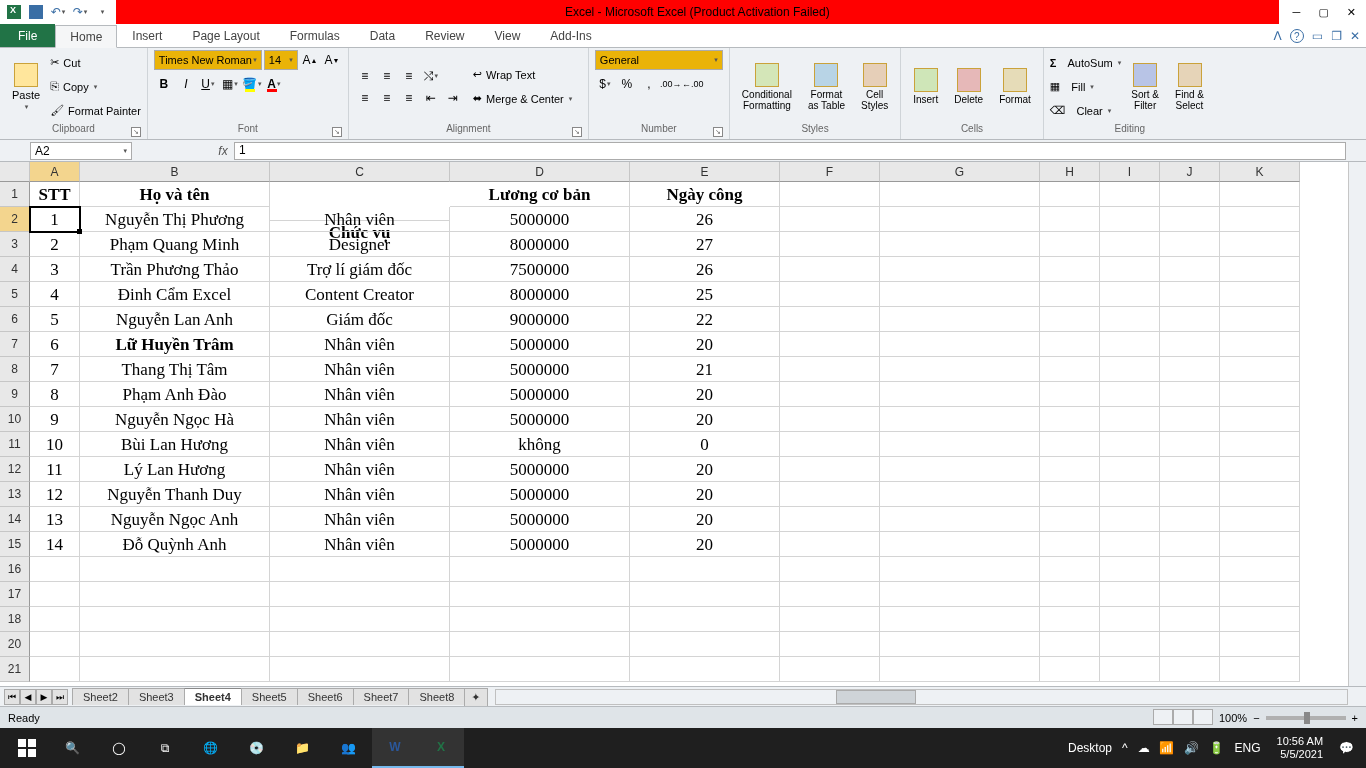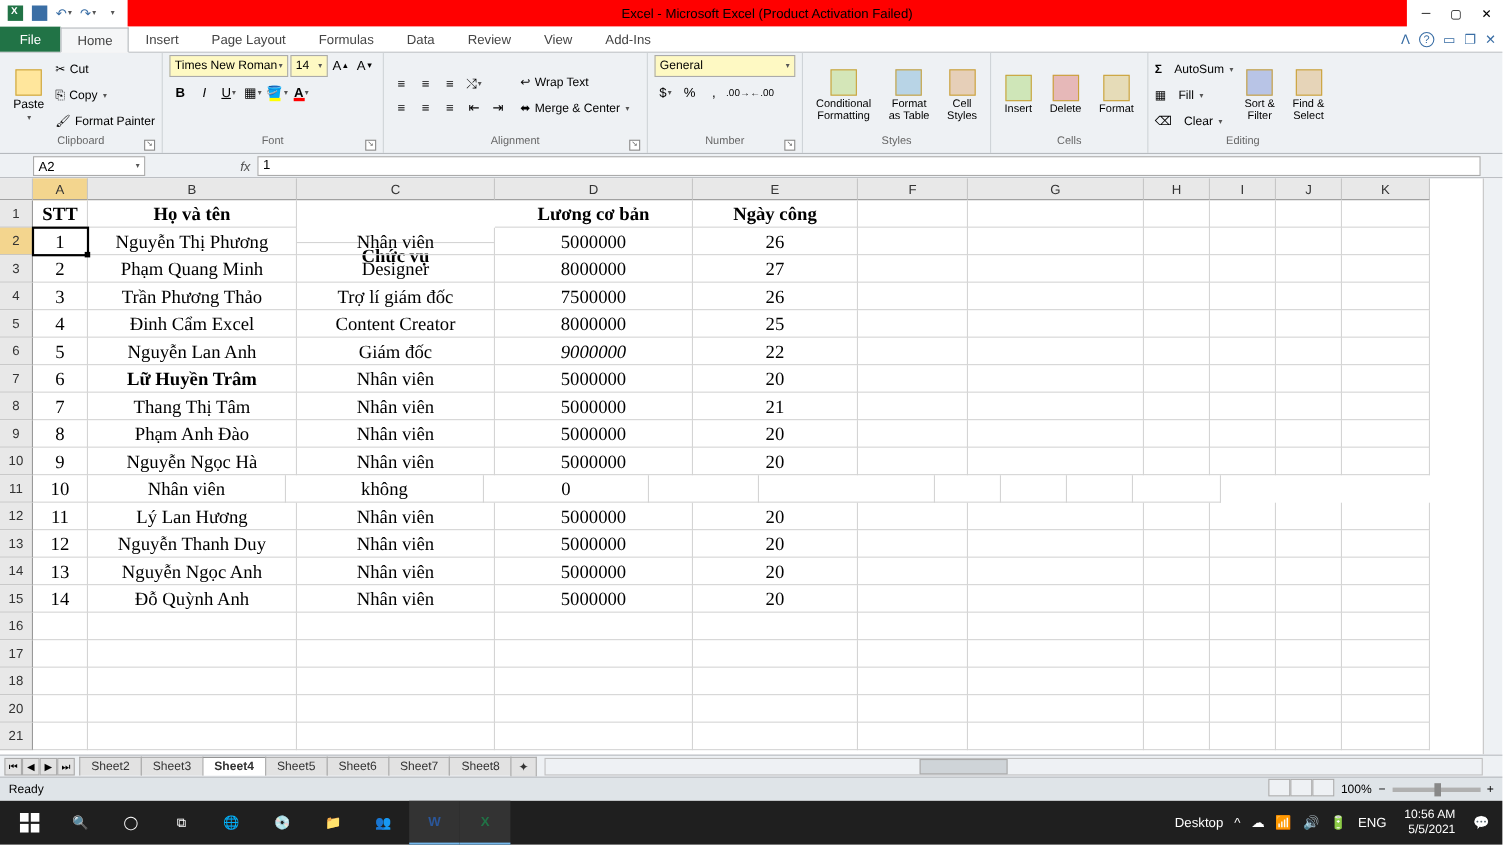--- a/index.html
+++ b/index.html
@@ -27,21 +27,21 @@
 
 
 .ribbon { height: 92px; background: #eef1f4; border-bottom: 1px solid #b6babe; display: flex; }
 .group { border-right: 1px solid #cfd4d8; display: flex; flex-direction: column; padding: 2px 6px 0; }
 .group-body { flex: 1; display: flex; align-items: center; gap: 4px; }
 .group-label { height: 16px; text-align: center; font-size: 10px; color: #666; position: relative; }
 .group-label .dialog-launcher { position: absolute; right: 0; bottom: 2px; width: 10px; height: 10px; border: 1px solid #888; font-size: 7px; line-height: 8px; text-align: center; color: #666; background: #fff; }
 .vbtn { display: flex; flex-direction: column; align-items: center; justify-content: center; padding: 2px 6px; font-size: 11px; gap: 2px; }
 .vbtn .big-icon { width: 24px; height: 24px; background: #ffe69c; border: 1px solid #caa23a; }
 .small-row { display: flex; align-items: center; gap: 4px; font-size: 11px; height: 22px; }
-.combo { background: #fef9c3; border: 1px solid #ababab; height: 20px; font-size: 11px; padding: 0 4px; display: flex; align-items: center; justify-content: space-between; }
+.combo { background: #eab308; border: 1px solid #ababab; height: 20px; font-size: 11px; padding: 0 4px; display: flex; align-items: center; justify-content: space-between; }
 .btnrow { display: flex; gap: 2px; }
 .sq { width: 20px; height: 20px; border: 1px solid transparent; display: flex; align-items: center; justify-content: center; font-size: 12px; }
 .stackv { display: flex; flex-direction: column; gap: 2px; }
 
 
 .fxrow { height: 22px; background: #eef1f4; border-bottom: 1px solid #b6babe; display: flex; align-items: center; font-size: 12px; }
 .namebox { width: 102px; background: #fff; border: 1px solid #ababab; margin: 0 0 0 30px; height: 18px; display: flex; align-items: center; padding: 0 4px; justify-content: space-between; }
 .fx-icon { width: 22px; text-align: center; color: #555; font-style: italic; }
 .fx-input { flex: 1; background: #fff; border: 1px solid #ababab; height: 18px; padding: 0 4px; margin-right: 20px; }
 
@@ -410,21 +410,21 @@
             <div class="cell" style="width: 60px;"></div>
             <div class="cell" style="width: 60px;"></div>
             <div class="cell" style="width: 60px;"></div>
             <div class="cell" style="width: 80px;"></div>
           </div>
           <div class="row">
             <div class="rowhdr">6</div>
             <div class="cell" style="width: 50px;">5</div>
             <div class="cell" style="width: 190px;">Nguyễn Lan Anh</div>
             <div class="cell" style="width: 180px;">Giám đốc</div>
-            <div class="cell" style="width: 180px; font-style: italic;">9000000</div>
+            <div class="cell" style="width: 180px;">9000000</div>
             <div class="cell" style="width: 150px;">22</div>
             <div class="cell" style="width: 100px;"></div>
             <div class="cell" style="width: 160px;"></div>
             <div class="cell" style="width: 60px;"></div>
             <div class="cell" style="width: 60px;"></div>
             <div class="cell" style="width: 60px;"></div>
             <div class="cell" style="width: 80px;"></div>
           </div>
           <div class="row">
             <div class="rowhdr">7</div>
@@ -478,20 +478,21 @@
             <div class="cell" style="width: 100px;"></div>
             <div class="cell" style="width: 160px;"></div>
             <div class="cell" style="width: 60px;"></div>
             <div class="cell" style="width: 60px;"></div>
             <div class="cell" style="width: 60px;"></div>
             <div class="cell" style="width: 80px;"></div>
           </div>
           <div class="row">
             <div class="rowhdr">11</div>
             <div class="cell" style="width: 50px;">10</div>
+            <div class="cell" style="width: 190px;">Bùi Lan Hương</div>
             <div class="cell" style="width: 180px;">Nhân viên</div>
             <div class="cell" style="width: 180px;">không</div>
             <div class="cell" style="width: 150px;">0</div>
             <div class="cell" style="width: 100px;"></div>
             <div class="cell" style="width: 160px;"></div>
             <div class="cell" style="width: 60px;"></div>
             <div class="cell" style="width: 60px;"></div>
             <div class="cell" style="width: 60px;"></div>
             <div class="cell" style="width: 80px;"></div>
           </div>

